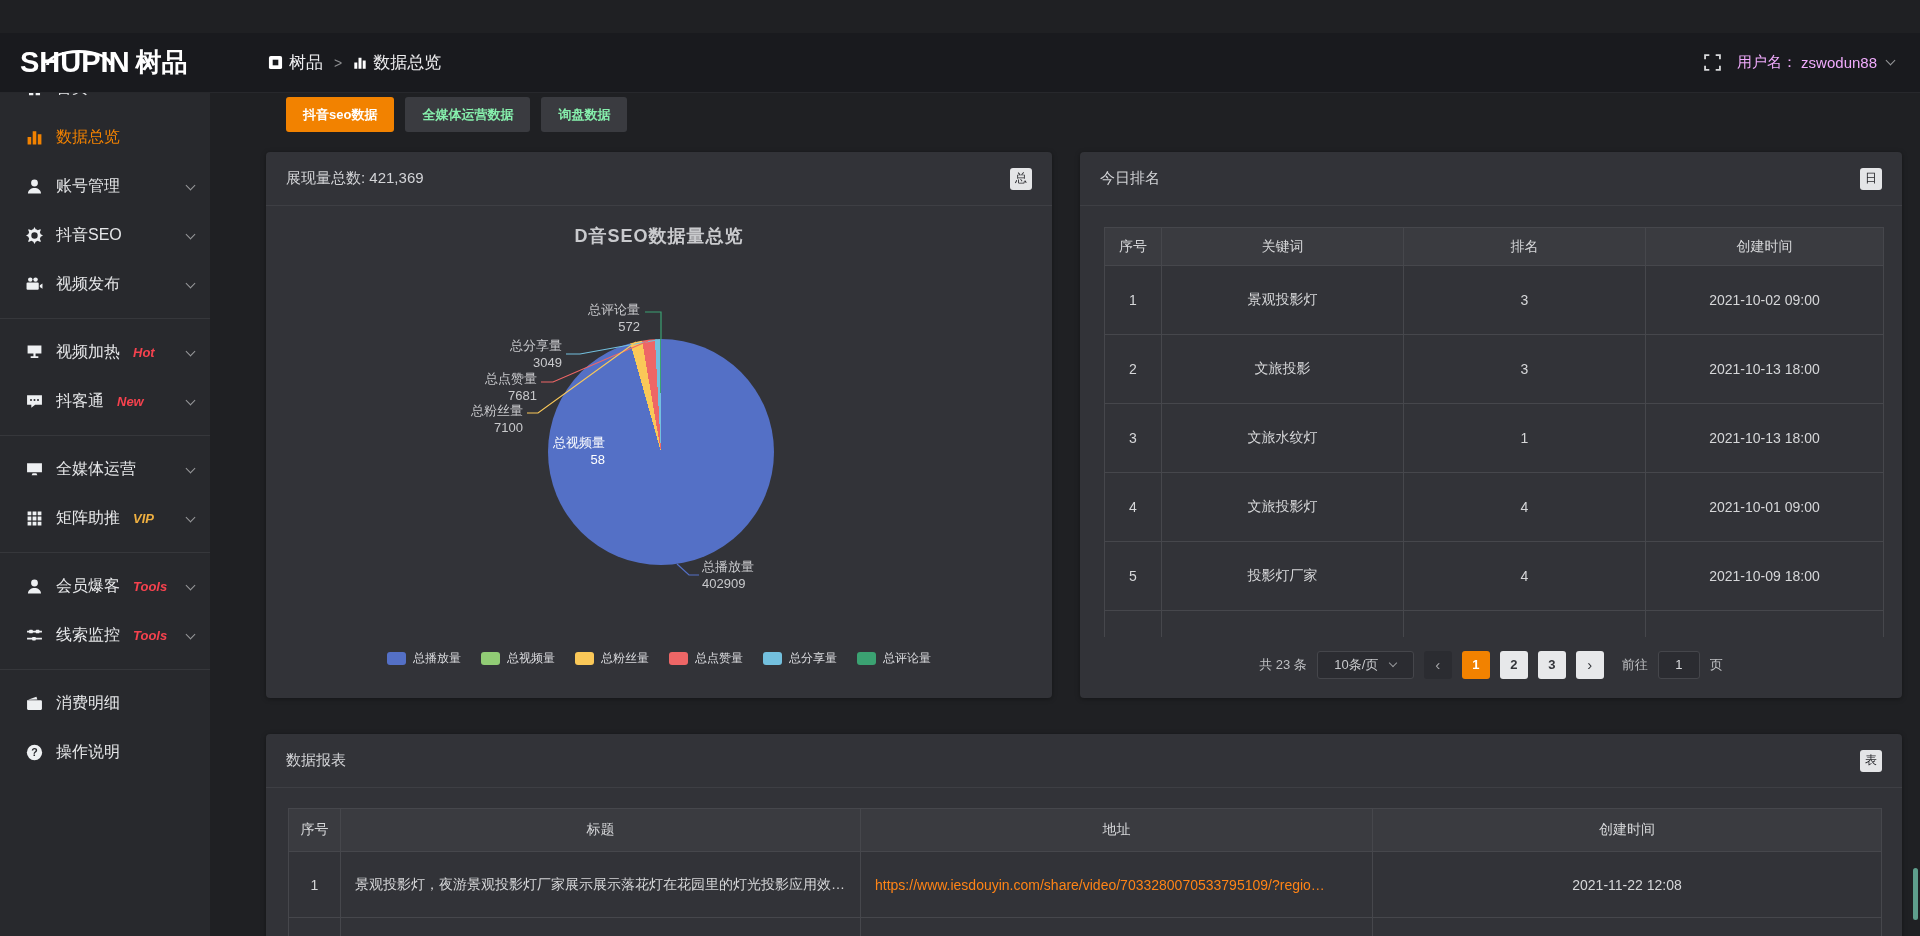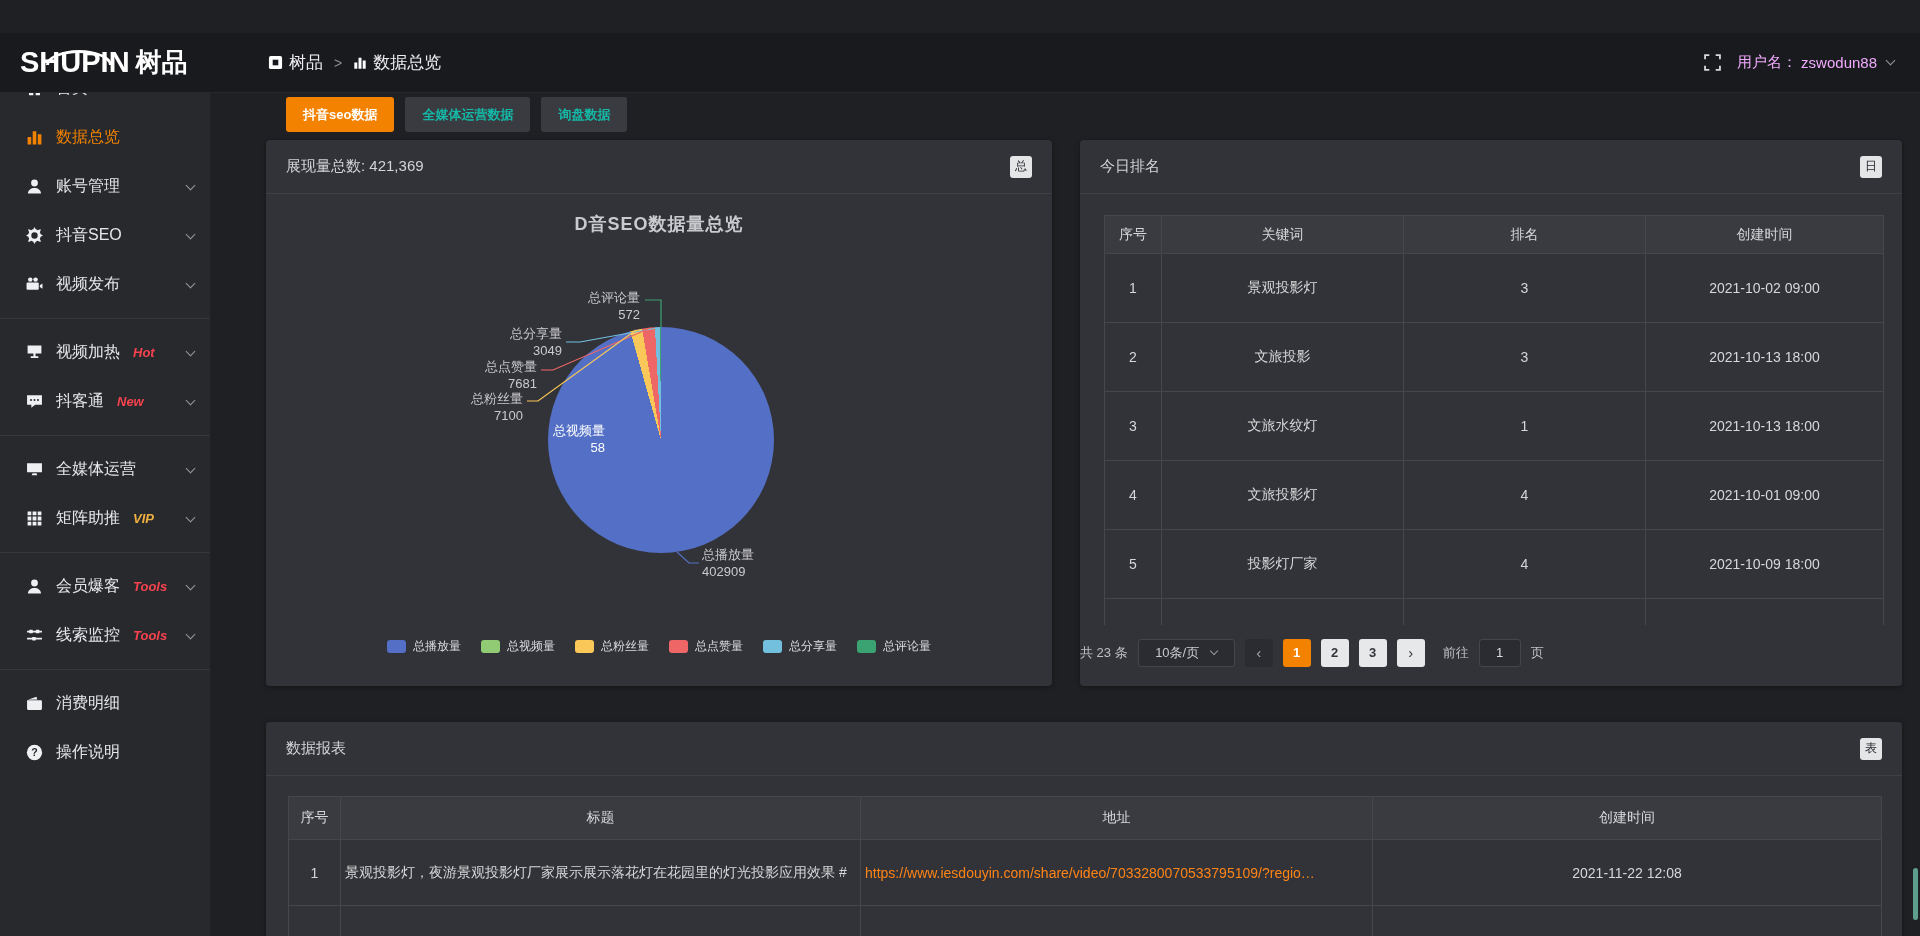--- a/index.html
+++ b/index.html
@@ -35,24 +35,24 @@
   .side-item.active .sicon { color:var(--accent); }
   .side-badge { font-style:italic; font-weight:bold; font-size:13px; margin-left:13px; color:var(--badge-red); }
   .side-badge.gold { color:var(--badge-gold); }
   .side-chev { margin-left:auto; margin-top:-3px; }
   .side-divider { height:1px; background:#36373b; margin:9px 0; }
 
   
   .main { margin-left:210px; padding:0 18px 0 56px; padding-top:60px; }
   .tabs { margin-top:37px; display:flex; gap:11px;padding-left:20px; }
   .tab { height:35px; padding:0 17px; font-size:13px; font-weight:bold; display:flex; align-items:center;
-    background:#3a3b40; color:#14b8a6; border-radius:3px; cursor:pointer; }
+    background:#3a3b40; color:#86efac; border-radius:3px; cursor:pointer; }
   .tab.active { background:var(--accent); color:#fff; }
 
-  .panels-row { margin-top:8px; display:flex; gap:28px; }
+  .panels-row { margin-top:20px; display:flex; gap:28px; }
   .panel { background:#323338; border-radius:4px; box-shadow:0 1px 5px rgba(0,0,0,.35); }
   .panel-head { height:54px; display:flex; align-items:center; justify-content:space-between;
     padding:0 20px; border-bottom:1px solid #3e3f44; color:#d3d4d7; font-size:15px; }
   .mini-badge { width:22px; height:22px; background:#e4e5e7; color:#26272b; font-size:12px;
     display:flex; align-items:center; justify-content:center; border-radius:3px; cursor:pointer; flex:none; }
 
   
   .panel.overview { width:786px; height:546px; flex:none; }
   .chart-area { position:relative; height:491px; }
   .chart-title { position:absolute; top:18px; left:0; width:100%; text-align:center;
@@ -74,41 +74,41 @@
   .lg-text { font-size:12px; color:#dcdde0; }
 
   
   .panel.ranking { flex:1; height:546px; }
   table { border-collapse:collapse; table-layout:fixed; }
   .rank-table { margin:21px 18px 0 24px; width:calc(100% - 42px); }
   .rank-table th { background:#3a3b40; height:38px; font-weight:normal; }
   .rank-table th, .rank-table td { border:1px solid #46474c; color:#d6d7d9; font-size:14px; text-align:center; }
   .rank-table td { height:69px; }
   .rank-table tr.stub td { height:26px; border-bottom:none; }
-  .pagination { margin-top:14px; display:flex; align-items:center; gap:10px;
+  .pagination { margin-top:14px; display:flex; align-items:center; justify-content:center; gap:10px;
     color:#bfc0c3; font-size:13px; }
   .pg-select { width:97px; height:28px; background:#2b2c31; border:1px solid #45464b; border-radius:3px;
     display:flex; align-items:center; justify-content:center; gap:12px; color:#c8c9cc; cursor:pointer; }
   .pg-select .chev { width:6px; height:6px; margin-top:-3px; }
   .pg-btn { min-width:28px; height:28px; padding:0 4px; border-radius:3px; display:flex; align-items:center;
     justify-content:center; font-size:13px; cursor:pointer; }
   .pg-prev { background:#2b2c31; color:#a5a6a9; font-size:15px; }
   .pg-num { background:#e7e8ea; color:#33353a; font-weight:bold; }
   .pg-num.active { background:var(--accent); color:#fff; }
   .pg-next { background:#e7e8ea; color:#33353a; font-size:15px; }
   .pg-input { width:42px; height:28px; background:#2b2c31; border:1px solid #45464b; border-radius:3px;
     color:#dcdde0; text-align:center; font-size:13px; font-family:"Liberation Sans",sans-serif; }
 
   
   .panel.report { margin-top:36px; height:320px; }
   .report-table { margin:20px 20px 0 22px; width:calc(100% - 42px); }
   .report-table th { background:#3a3b40; height:43px; font-weight:normal; }
   .report-table th, .report-table td { border:1px solid #46474c; color:#d6d7d9; font-size:14px; text-align:center; }
   .report-table td { height:66px; }
-  .report-table td.al { text-align:left; padding:0 4px; white-space:nowrap; overflow:hidden; text-overflow:ellipsis; }
+  .report-table td.al { text-align:left; padding:0 14px; white-space:nowrap; overflow:hidden; text-overflow:ellipsis; }
   .report-link { color:var(--link); cursor:pointer; text-decoration:none; }
 
   .scroll-thumb { position:fixed; right:2px; top:868px; width:5px; height:52px;
     background:#5e9e8c; border-radius:3px; z-index:30; }
 </style>
 </head>
 <body>
 
 <header class="topbar">
   <div class="logo">

